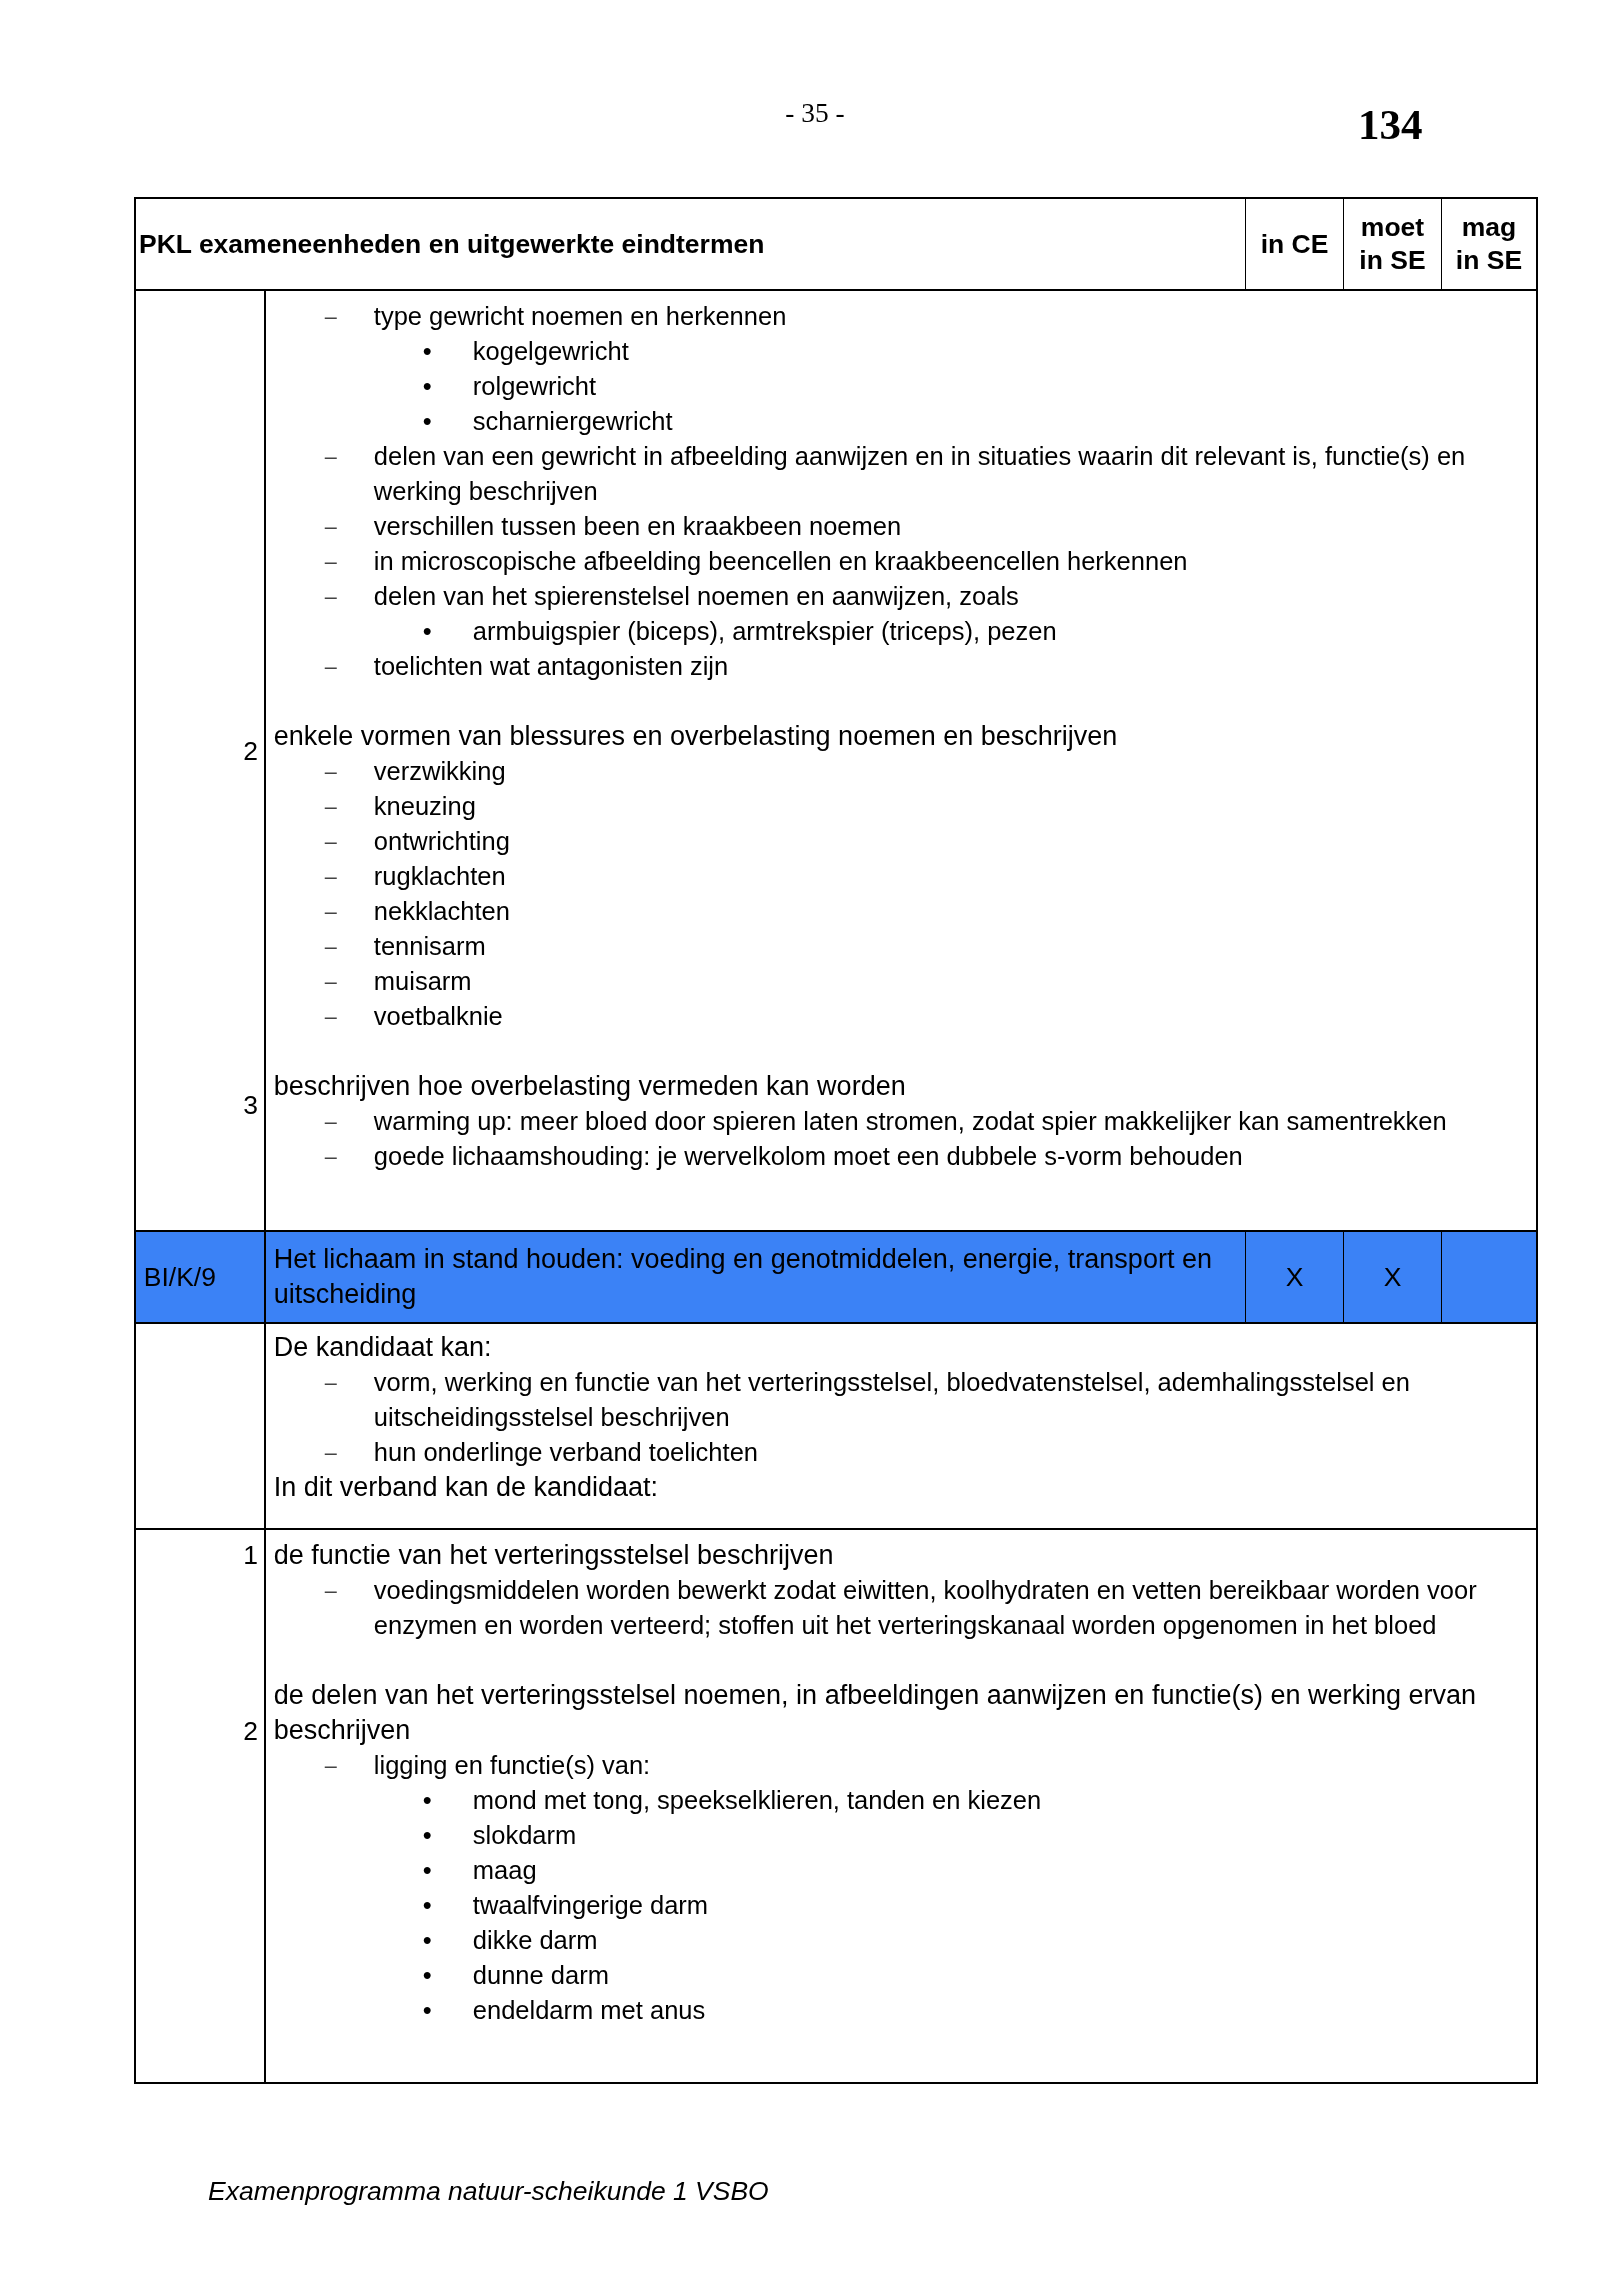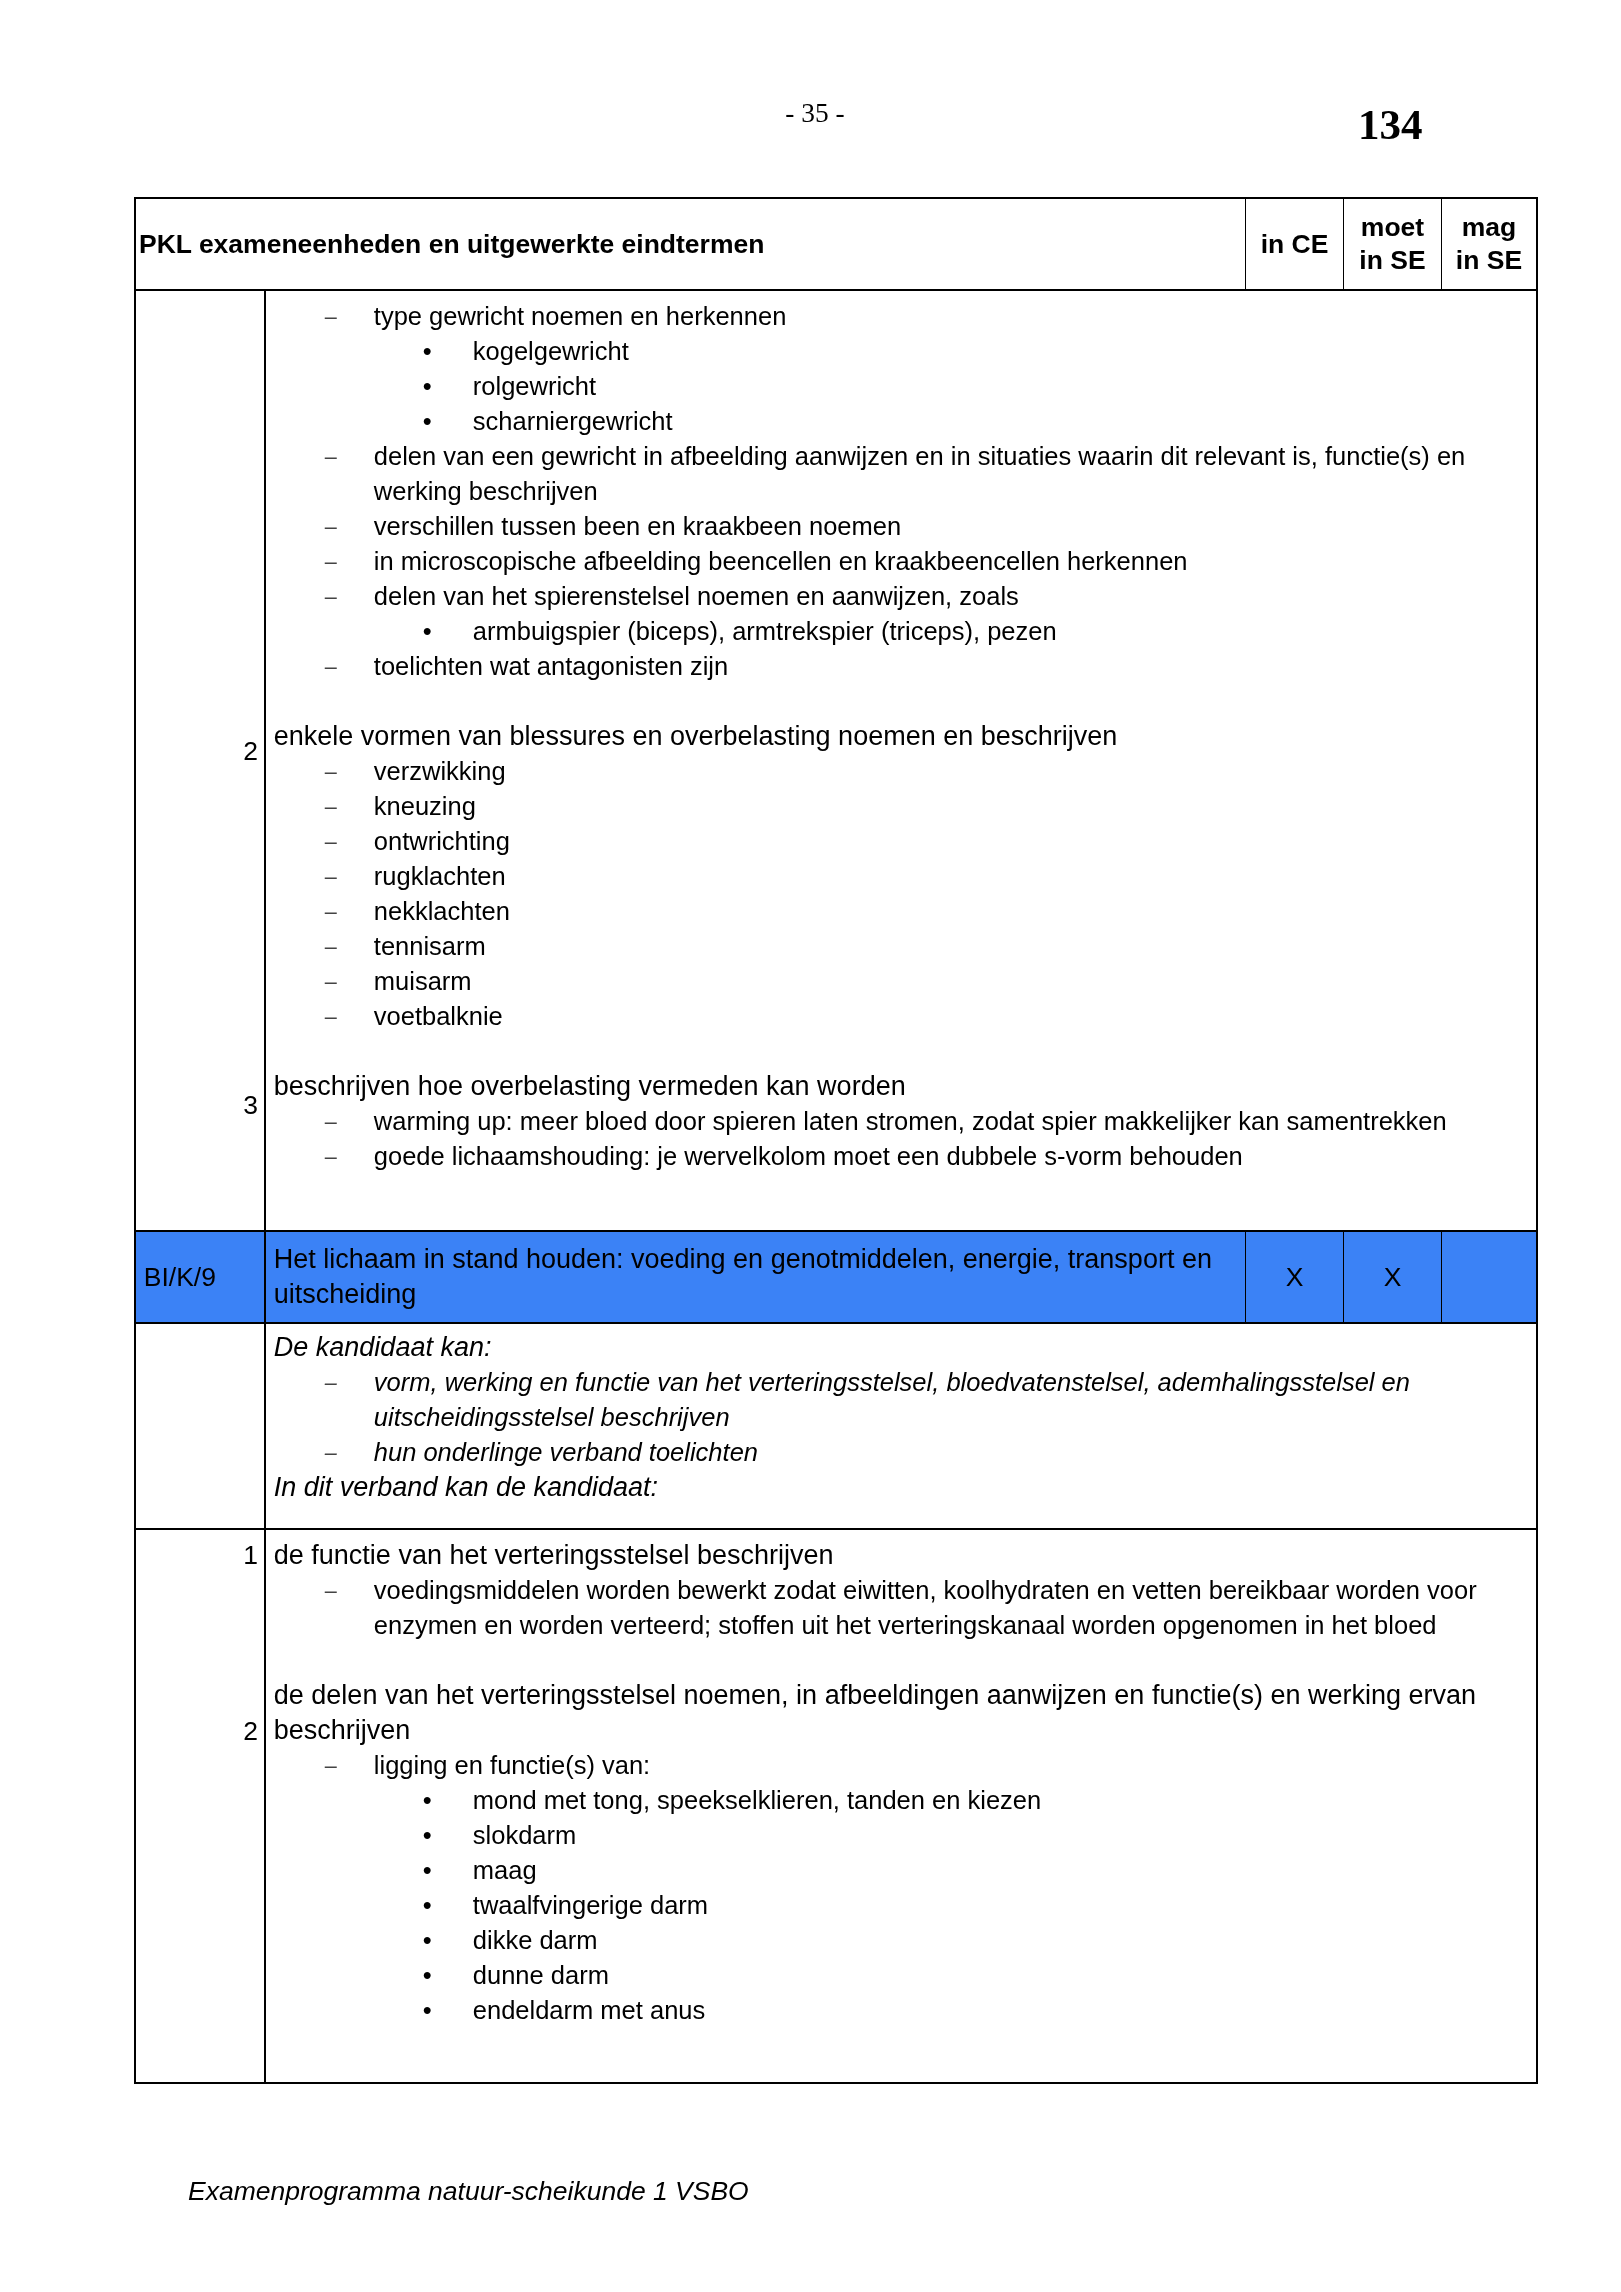--- a/index.html
+++ b/index.html
@@ -25,21 +25,21 @@
   .dash{padding-left:100px;}
   .dash::before{content:"\2013";position:absolute;left:51px;color:#444;font-size:21.6px;}
   .bul{padding-left:199px;}
   .bul::before{content:"\2022";position:absolute;left:149px;font-size:25.5px;}
   .gap{height:35px;}
   .gray{background:#3b82f6;height:90px;}
   .gray .lab{display:flex;align-items:center;padding-left:7.8px;font-size:26.5px;}
   .gray .gtitle{flex:1;display:flex;align-items:center;padding-left:7.8px;font-size:27px;line-height:35px;border-right:1.5px solid #000;}
   .gray .gcol{width:98px;display:flex;align-items:center;justify-content:center;font-size:26.5px;border-right:1.5px solid #000;box-sizing:border-box;}
   .gray .gcol:last-child{border-right:none;width:94px;}
-  .footer{position:absolute;left:188px;top:2176px;font-size:26.5px;font-style:italic;}
+  .footer{position:absolute;left:208px;top:2176px;font-size:26.5px;font-style:italic;}
 </style>
 </head>
 <body>
 
 <div class="pagenum">- 35 -</div>
 <div class="docnum">134</div>
 
 <div class="tbl">
   <div class="row hdr">
     <div class="title">PKL exameneenheden en uitgewerkte eindtermen</div>
@@ -94,21 +94,21 @@
   <div class="row gray">
     <div class="lab">BI/K/9</div>
     <div class="gtitle">Het lichaam in stand houden: voeding en genotmiddelen, energie, transport en uitscheiding</div>
     <div class="gcol">X</div>
     <div class="gcol">X</div>
     <div class="gcol"></div>
   </div>
 
   <div class="row" style="height:204px;">
     <div class="lab"></div>
-    <div class="body" style="padding-top:5.9px;padding-right:38px;font-style:italic;">
+    <div class="body" style="padding-top:5.9px;padding-right:38px;">
       <div class="lvl1">De kandidaat kan:</div>
       <div id="introlines">
           <div class="dash">vorm, werking en functie van het verteringsstelsel, bloedvatenstelsel, ademhalingsstelsel en uitscheidingsstelsel beschrijven</div>
           <div class="dash">hun onderlinge verband toelichten</div>
         </div>
       <div class="lvl1">In dit verband kan de kandidaat:</div>
     </div>
   </div>
 
   <div class="row" style="height:552px;">

